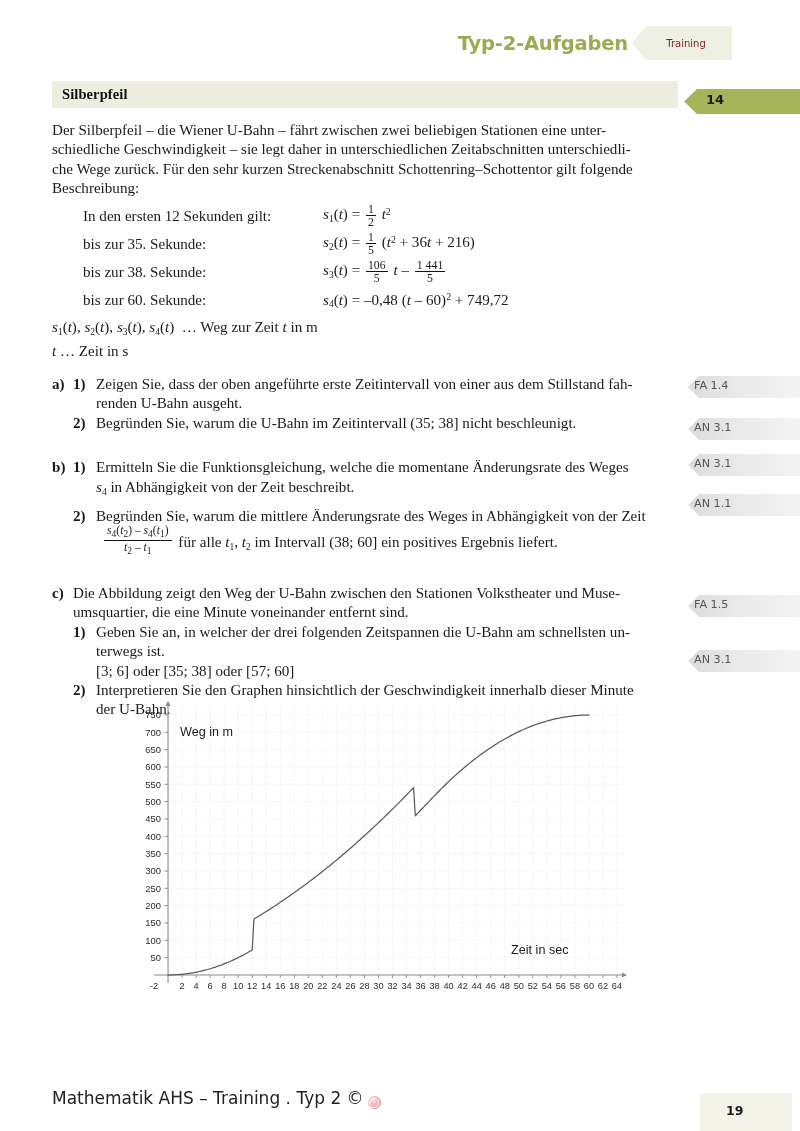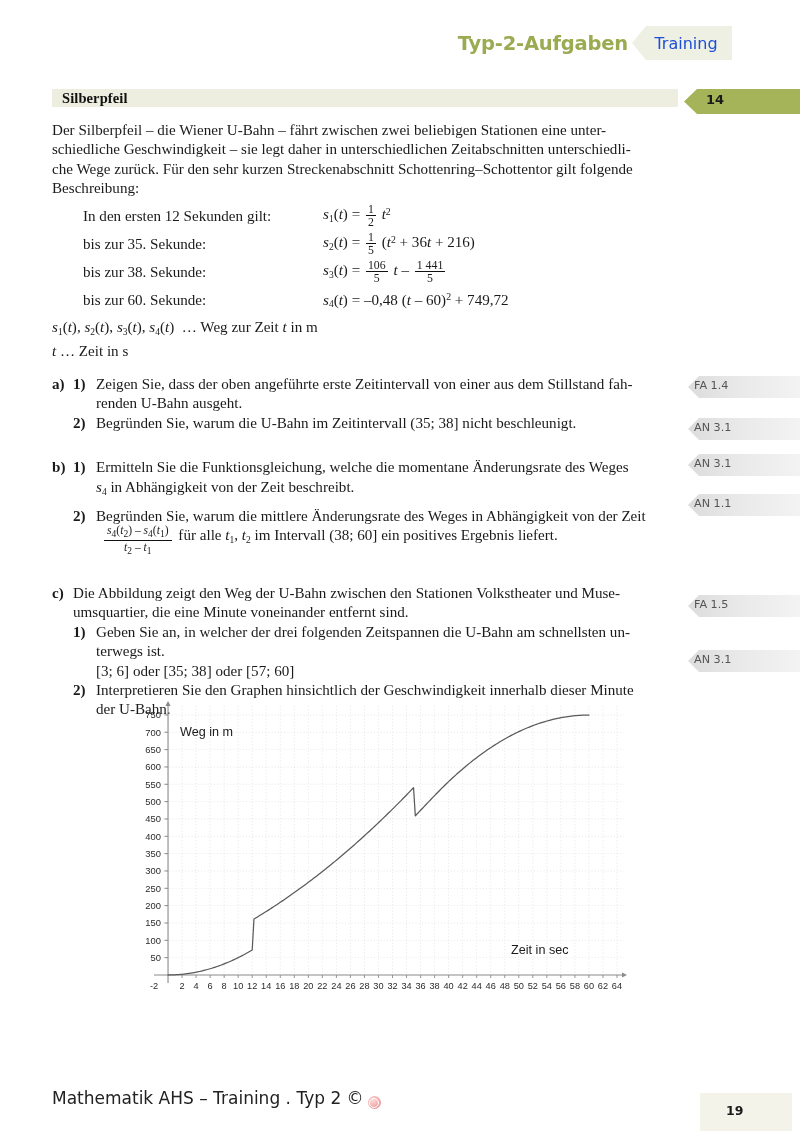--- a/index.html
+++ b/index.html
@@ -41,32 +41,32 @@
     width: 100px;
     height: 34px;
     background: #eef0e4;
     clip-path: polygon(14px 0, 100% 0, 100% 100%, 14px 100%, 0 50%);
     display: flex;
     align-items: center;
     justify-content: center;
   }
   .header-tag span {
     font-family: "DejaVu Sans", sans-serif;
-    font-size: 16px;
-    color: #1d4ed8;
+    font-size: 10px;
+    color: #7f1d1d;
     padding-left: 8px;
   }
 
   
   .title-band {
     position: absolute;
     left: 52px;
-    top: 89px;
+    top: 81px;
     width: 626px;
-    height: 18px;
+    height: 27px;
     background: #edeedf;
     display: flex;
     align-items: center;
   }
   .title-band .band-text {
     font-family: "Liberation Serif", serif;
     font-weight: bold;
     font-size: 14.5px;
     padding-left: 10px;
     color: #111;
@@ -369,21 +369,21 @@
         <div class="subtask-num">1)</div>
         <div class="subtask-body">
           <span class="indent-line">Ermitteln Sie die Funktionsgleichung, welche die momentane Änderungsrate des Weges</span>
           <span class="indent-line"><i>s</i><span class="subn">4</span><span> in Abhängigkeit von der Zeit beschreibt.</span></span>
         </div>
       </div>
       <div class="subtask" style="margin-top:5px;">
         <div class="subtask-num">2)</div>
         <div class="subtask-body">
           <span class="indent-line">Begründen Sie, warum die mittlere Änderungsrate des Weges in Abhängigkeit von der Zeit</span>
-          <span class="indent-line" style="display:flex;align-items:flex-start;">
+          <span class="indent-line" style="display:flex;align-items:flex-end;">
             <span class="fraction-inline">
               <span class="num"><i>s</i><span class="subn">4</span>(<i>t</i><span class="subn">2</span>) – <i>s</i><span class="subn">4</span>(<i>t</i><span class="subn">1</span>)</span>
               <span class="den"><i>t</i><span class="subn">2</span> – <i>t</i><span class="subn">1</span></span>
             </span>
             <span>&nbsp;für alle <i>t</i><span class="subn">1</span>, <i>t</i><span class="subn">2</span> im Intervall (38; 60] ein positives Ergebnis liefert.</span>
           </span>
         </div>
       </div>
     </div>
   </div>

